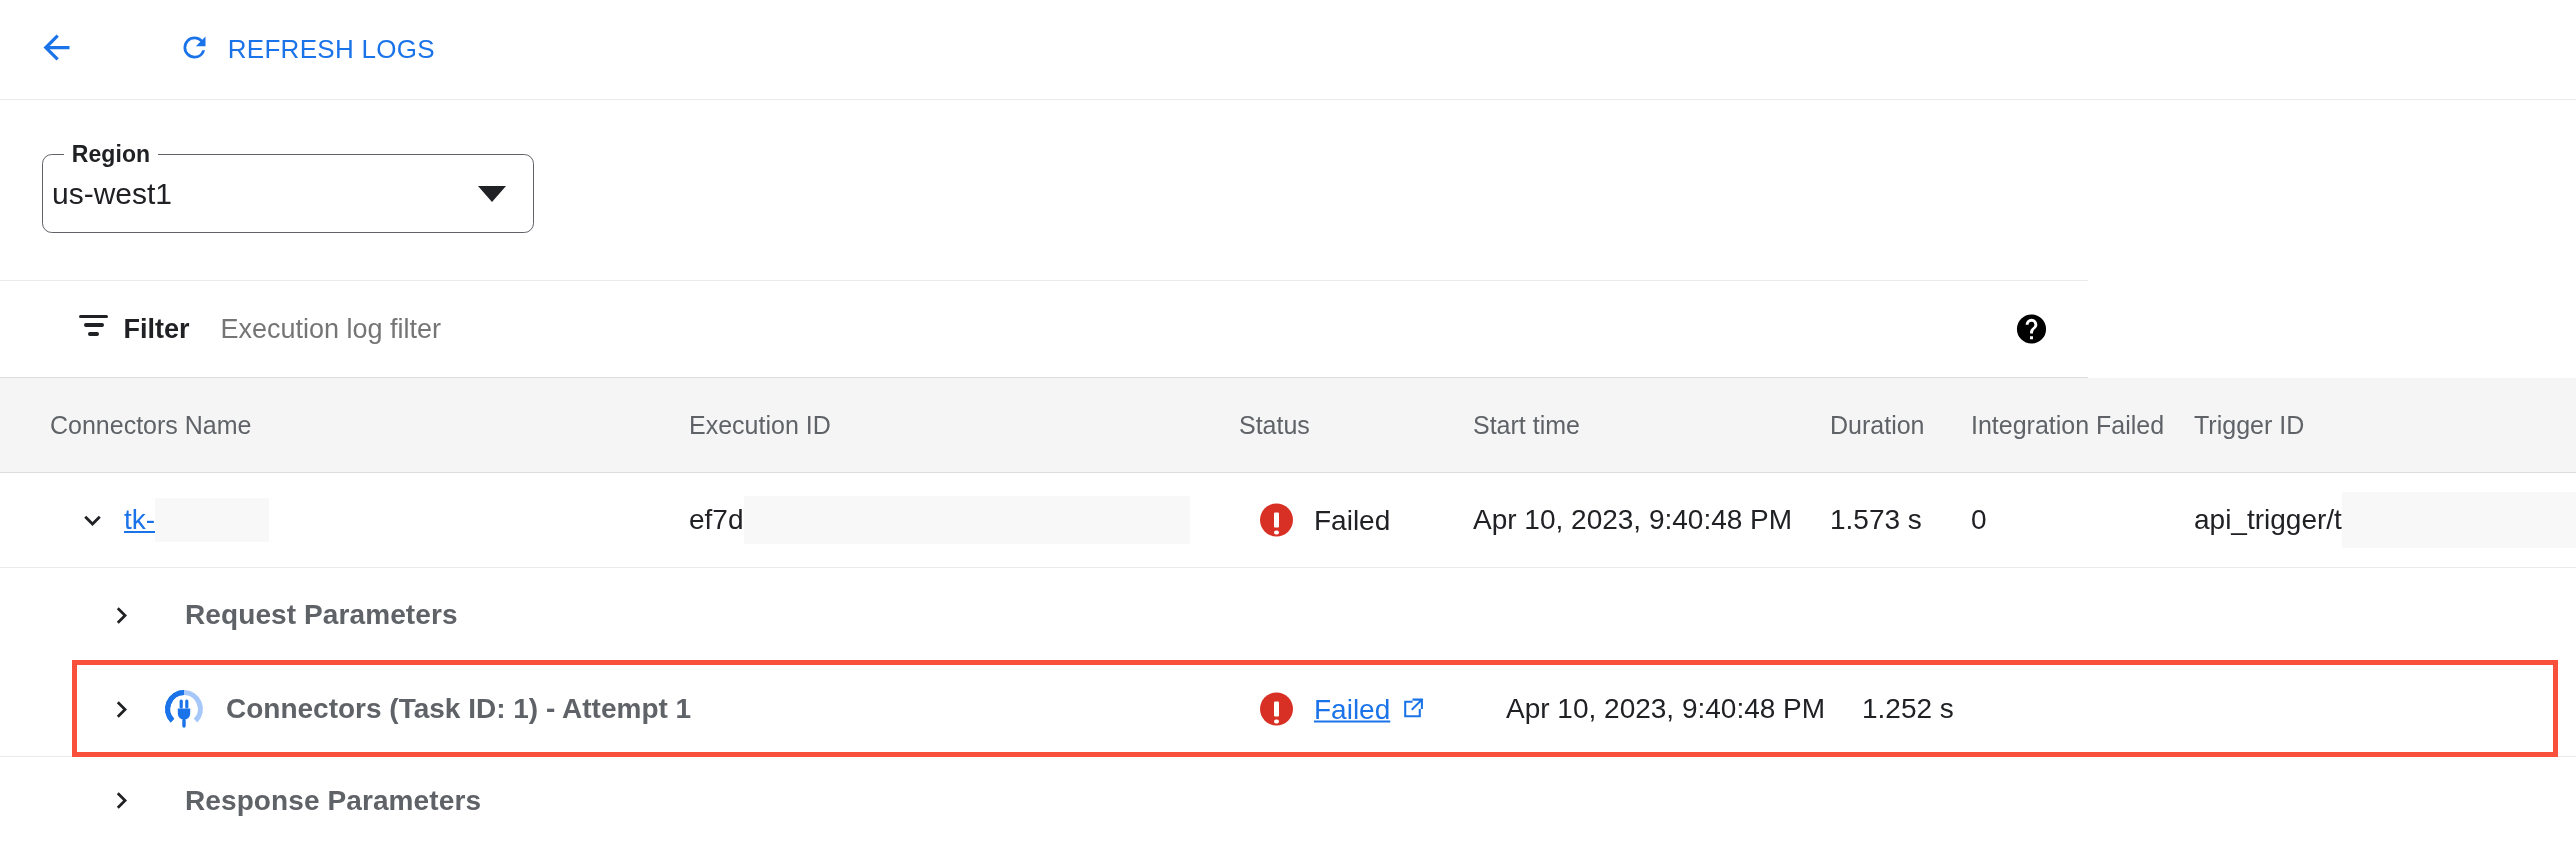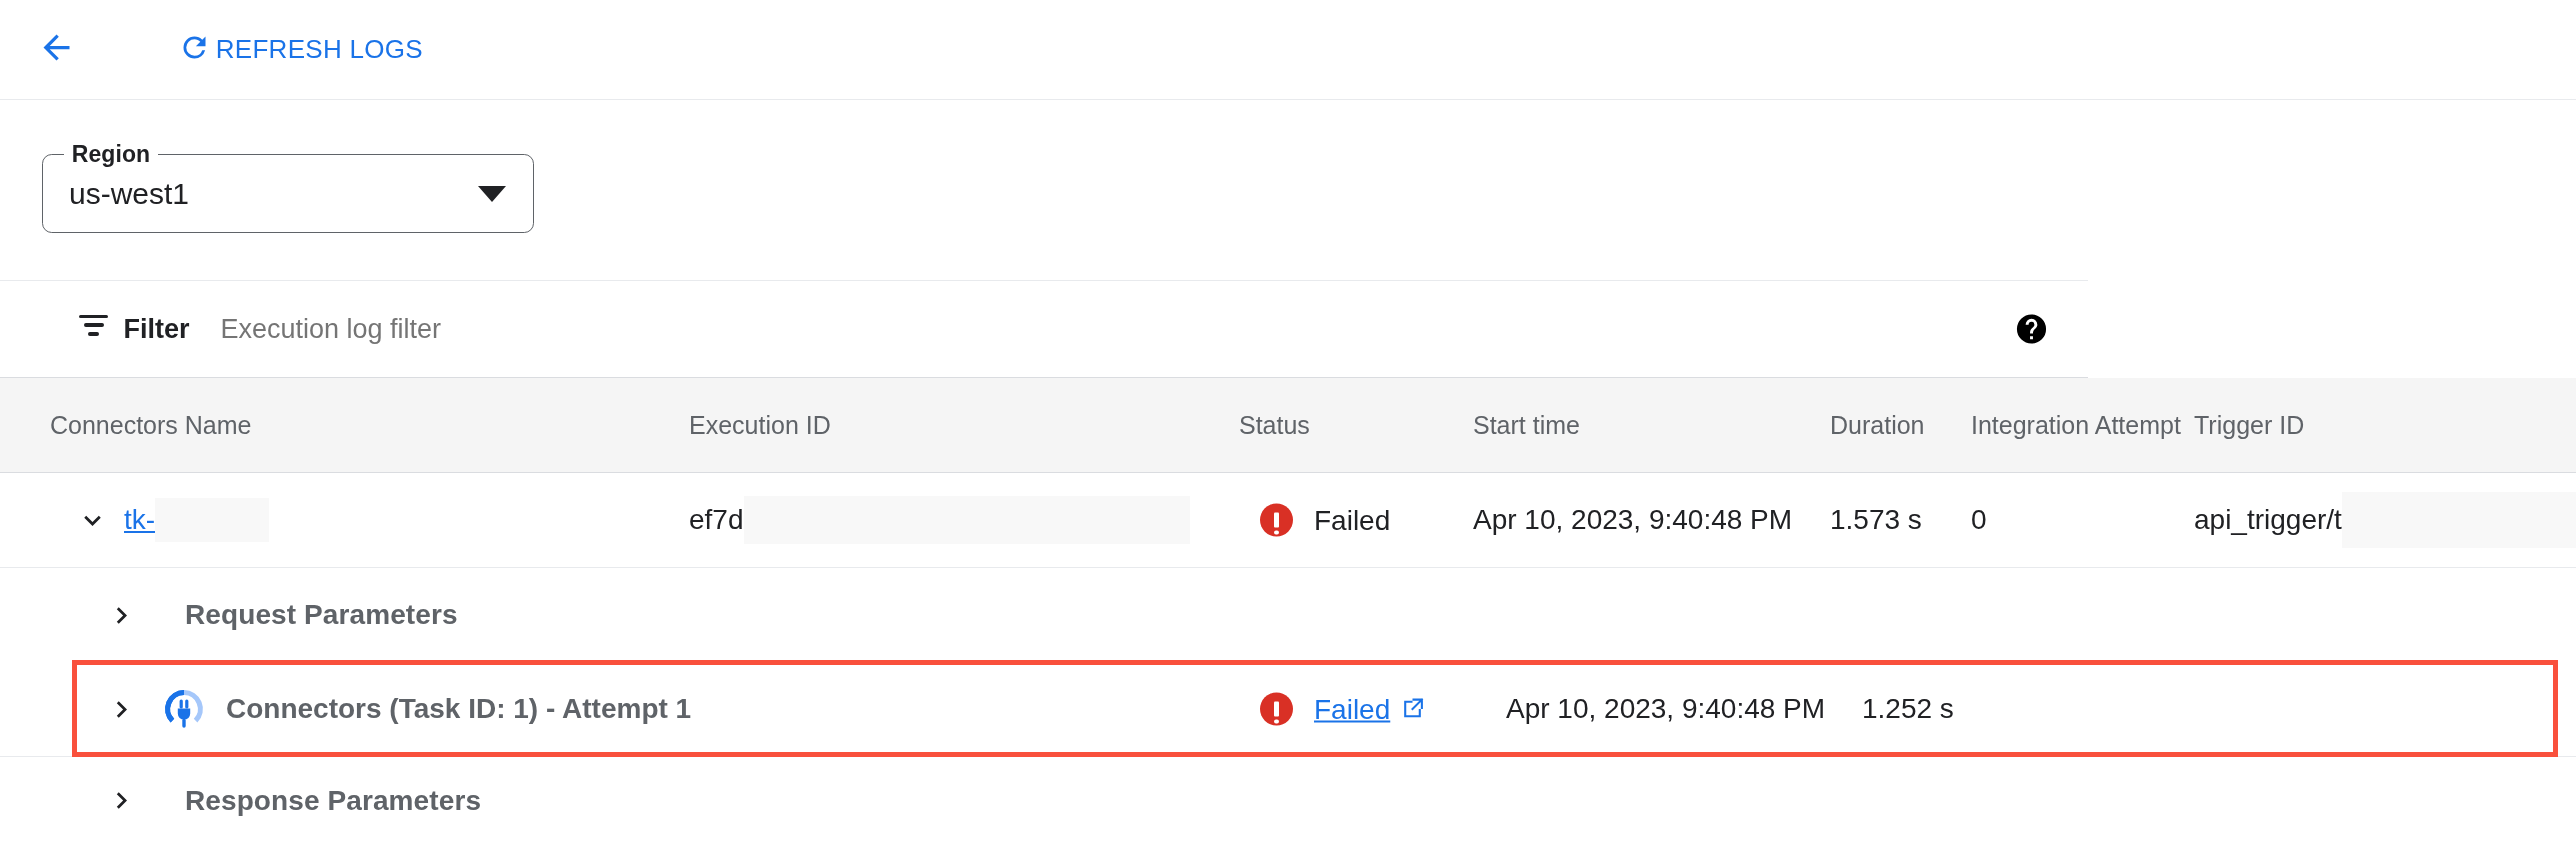--- a/index.html
+++ b/index.html
@@ -28,37 +28,37 @@
     margin-left: 27px; font-size: 39px; color: #202124;
     font-weight: 400; letter-spacing: 0px; white-space: nowrap;
   }
   .refresh-btn {
     margin-left: 87px; display: flex; align-items: center;
     cursor: pointer; padding: 7.7px 9.7px; border-radius: 5.8px;
   }
   .refresh-btn svg { width: 33px; height: 33px; fill: #1a73e8; }
   .refresh-label {
     font-size: 26px; color: #1a73e8; font-weight: 500;
-    letter-spacing: 0.3px; margin-left: 5px; white-space: nowrap;
+    letter-spacing: 0.3px; margin-left: 17px; white-space: nowrap;
   }
 
   
   .region-wrap { position: absolute; left: 42px; top: 154px; }
   .region-field {
     position: relative; width: 492px; height: 79px;
     border: 1.9px solid #5f6368; border-radius: 9.7px;
     display: flex; align-items: center; cursor: pointer; background: #fff;
   }
   .region-legend {
     position: absolute; top: -14.5px; left: 21px; background: #fff;
     padding: 0 7.7px; font-size: 23px; color: #202124; font-weight: 700;
     letter-spacing: 0.1px;
   }
   .region-value {
-    margin-left: 26px; font-size: 30px; color: #202124; font-weight: 400;
+    margin-left: 9px; font-size: 30px; color: #202124; font-weight: 400;
   }
   .region-arrow {
     position: absolute; right: 27px; top: 50%; transform: translateY(-50%);
     width: 0; height: 0;
     border-left: 14.5px solid transparent; border-right: 14.5px solid transparent;
     border-top: 16.4px solid #202124;
   }
 
   
   .filter-row {
@@ -204,21 +204,21 @@
         </svg>
     </div>
   </div>
 
   <div class="thead">
     <div class="th" style="left:50px">Connectors Name</div>
     <div class="th" style="left:689px">Execution ID</div>
     <div class="th" style="left:1239px">Status</div>
     <div class="th" style="left:1473px">Start time</div>
     <div class="th" style="left:1830px">Duration</div>
-    <div class="th" style="left:1971px">Integration Attempt</div>
+    <div class="th" style="left:1971px">Integration Failed</div>
     <div class="th" style="left:2194px">Trigger ID</div>
   </div>
 
   <div class="edge-mark"></div>
   <div class="row row-main">
     <div class="cell" style="left:71px">
       <span class="chev">
         <svg viewBox="0 0 24 24">
             <path d="M7.41 8.59L12 13.17l4.59-4.58L18 10l-6 6-6-6 1.41-1.41z"></path>
           </svg>

